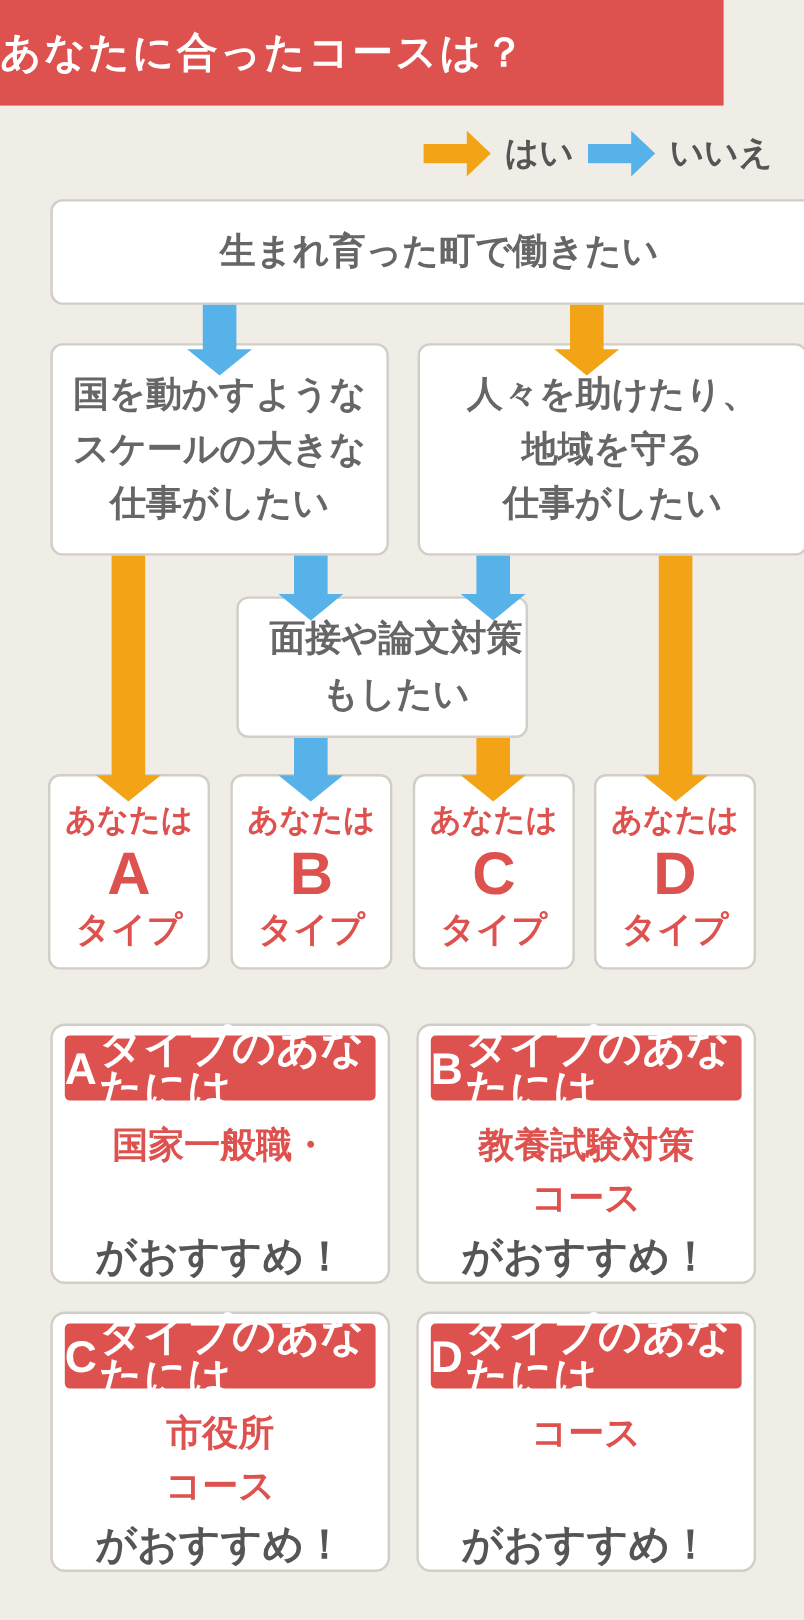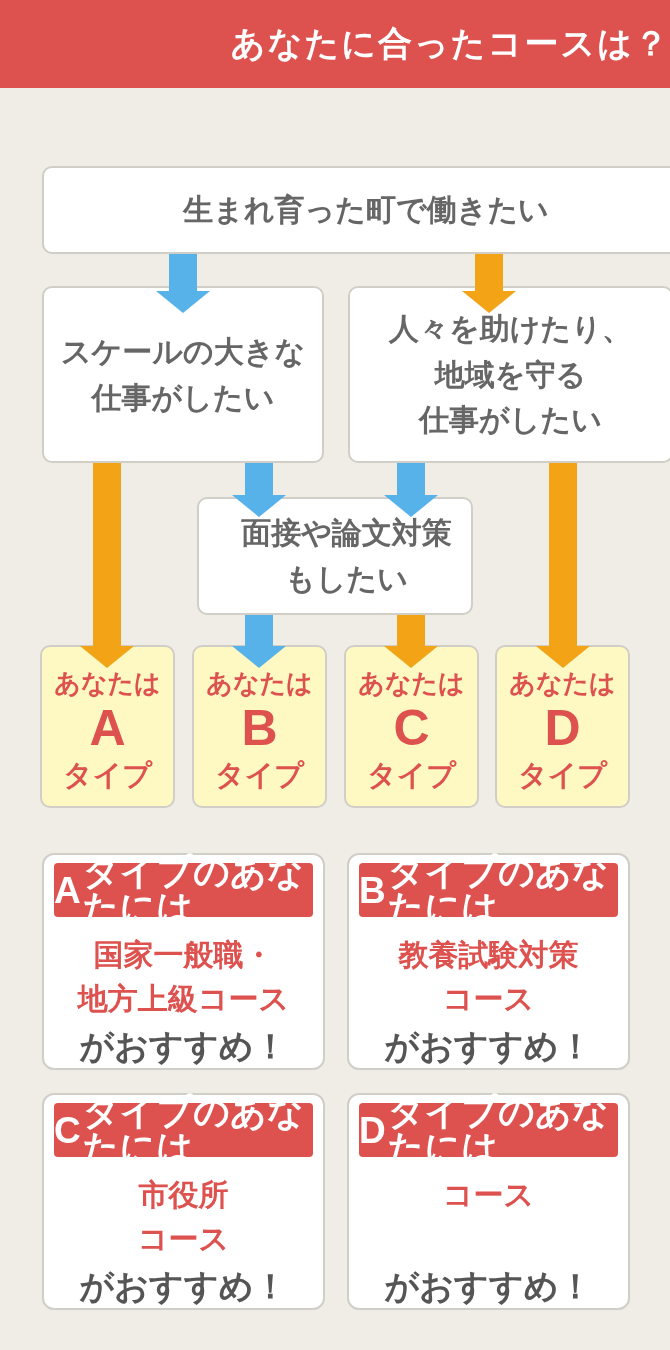--- a/index.html
+++ b/index.html
@@ -6,22 +6,22 @@
     --red:#dd524f; --orange:#f2a316; --blue:#57b2ea;
     --background:#efede5; --border:#d0cec6; --text_dark:#666666; --text_gray:#555555;
   }
   *{box-sizing:border-box;}
   html,body{margin:0;padding:0;background:var(--background);}
   .canvas{
     position:relative;width:670px;height:1350px;background:var(--background);
     font-family:"Liberation Sans", sans-serif;overflow:hidden;
   }
   
-  .site-header{position:absolute;left:0;top:0;width:670px;height:88px;background:var(--red);
-    display:flex;align-items:center;justify-content:flex-end;z-index:2;}
+  .site-header{position:absolute;left:0;top:0;width:603px;height:88px;background:var(--red);
+    display:flex;align-items:center;justify-content:flex-start;z-index:2;}
   .site-title{color:#fff;font-size:34px;font-weight:800;letter-spacing:2px;margin:0;}
   
   .legend{position:absolute;top:109px;right:26px;height:38px;display:flex;align-items:center;gap:12px;z-index:2;}
   .legend-label{font-size:28px;font-weight:700;color:var(--text_gray);line-height:1;}
   .harrow{position:relative;width:56px;height:38px;flex:0 0 auto;}
   .harrow .shaft{position:absolute;left:0;top:11px;width:37px;height:16px;}
   .harrow .head{position:absolute;right:0;top:0;width:0;height:0;
     border-top:19px solid transparent;border-bottom:19px solid transparent;border-left:20px solid;}
   .harrow.orange .shaft{background:var(--orange);} .harrow.orange .head{border-left-color:var(--orange);}
   .harrow.blue .shaft{background:var(--blue);}     .harrow.blue .head{border-left-color:var(--blue);}
@@ -32,23 +32,23 @@
     border-left:27px solid transparent;border-right:27px solid transparent;border-top:22px solid;}
   .varrow.orange .shaft{background:var(--orange);} .varrow.orange .head{border-top-color:var(--orange);}
   .varrow.blue .shaft{background:var(--blue);}     .varrow.blue .head{border-top-color:var(--blue);}
   
   .qbox{position:absolute;background:#fff;border:2px solid var(--border);border-radius:10px;
     display:flex;flex-direction:column;align-items:center;justify-content:center;z-index:1;}
   .qline{font-size:30px;font-weight:700;color:var(--text_dark);line-height:1.53;text-align:center;}
   .qbox-root{left:42px;top:166px;width:648px;height:88px;}
   .qbox-left{left:42px;top:286px;width:282px;height:177px;}
   .qbox-right{left:348px;top:286px;width:325px;height:177px;}
-  .qbox-middle{left:197px;top:497px;width:276px;height:118px;padding-left:23px;}
-  
-  .result{position:absolute;top:645px;width:135px;height:163px;background:#fef9c3;
+  .qbox-middle{left:197px;top:497px;width:243px;height:118px;padding-left:23px;}
+  
+  .result{position:absolute;top:645px;width:135px;height:163px;background:#ffffff;
     border:2px solid var(--border);border-radius:10px;z-index:1;
     display:flex;flex-direction:column;align-items:center;padding-top:22px;}
   .result .prefix{font-size:26px;font-weight:700;color:var(--red);line-height:1.1;}
   .result .letter{font-size:50px;font-weight:800;color:var(--red);line-height:1.2;}
   .result .suffix{font-size:29px;font-weight:700;color:var(--red);line-height:1.2;}
   
   .card{position:absolute;width:283px;height:217px;background:#fff;border:2px solid var(--border);
     border-radius:12px;z-index:1;}
   .card .band{position:absolute;left:10px;right:10px;top:8px;height:54px;background:var(--red);
     border-radius:4px;display:flex;align-items:center;justify-content:center;color:#fff;line-height:1;}
@@ -61,26 +61,39 @@
 </style>
 </head>
 <body>
 
 <div class="canvas">
 
   <div class="site-header">
     <h1 class="site-title">あなたに合ったコースは？</h1>
   </div>
 
+  <div class="legend">
+    <span class="harrow orange">
+      <span class="shaft"></span>
+      <span class="head"></span>
+    </span>
+    <span class="legend-label">はい</span>
+    <span class="harrow blue">
+      <span class="shaft"></span>
+      <span class="head"></span>
+    </span>
+    <span class="legend-label">いいえ</span>
+  </div>
 
   <div class="qbox qbox-root">
     <div class="qline">生まれ育った町で働きたい</div>
   </div>
 
   <div class="qbox qbox-left">
+    <div class="qline">国を動かすような</div>
     <div class="qline">スケールの大きな</div>
     <div class="qline">仕事がしたい</div>
   </div>
 
   <div class="qbox qbox-right">
     <div class="qline">人々を助けたり、</div>
     <div class="qline">地域を守る</div>
     <div class="qline">仕事がしたい</div>
   </div>
 
@@ -143,21 +156,20 @@
     <span class="suffix">タイプ</span>
   </div>
 
   <div class="card" style="left:42px;top:853px;">
     <div class="band">
       <span class="band-letter">A</span>
       <span class="band-rest">タイプのあなたには</span>
     </div>
     <div class="course">
       <div>国家一般職・</div>
-      <div>地方上級コース</div>
     </div>
     <div class="note">がおすすめ！</div>
   </div>
 
   <div class="card" style="left:347px;top:853px;">
     <div class="band">
       <span class="band-letter">B</span>
       <span class="band-rest">タイプのあなたには</span>
     </div>
     <div class="course">

